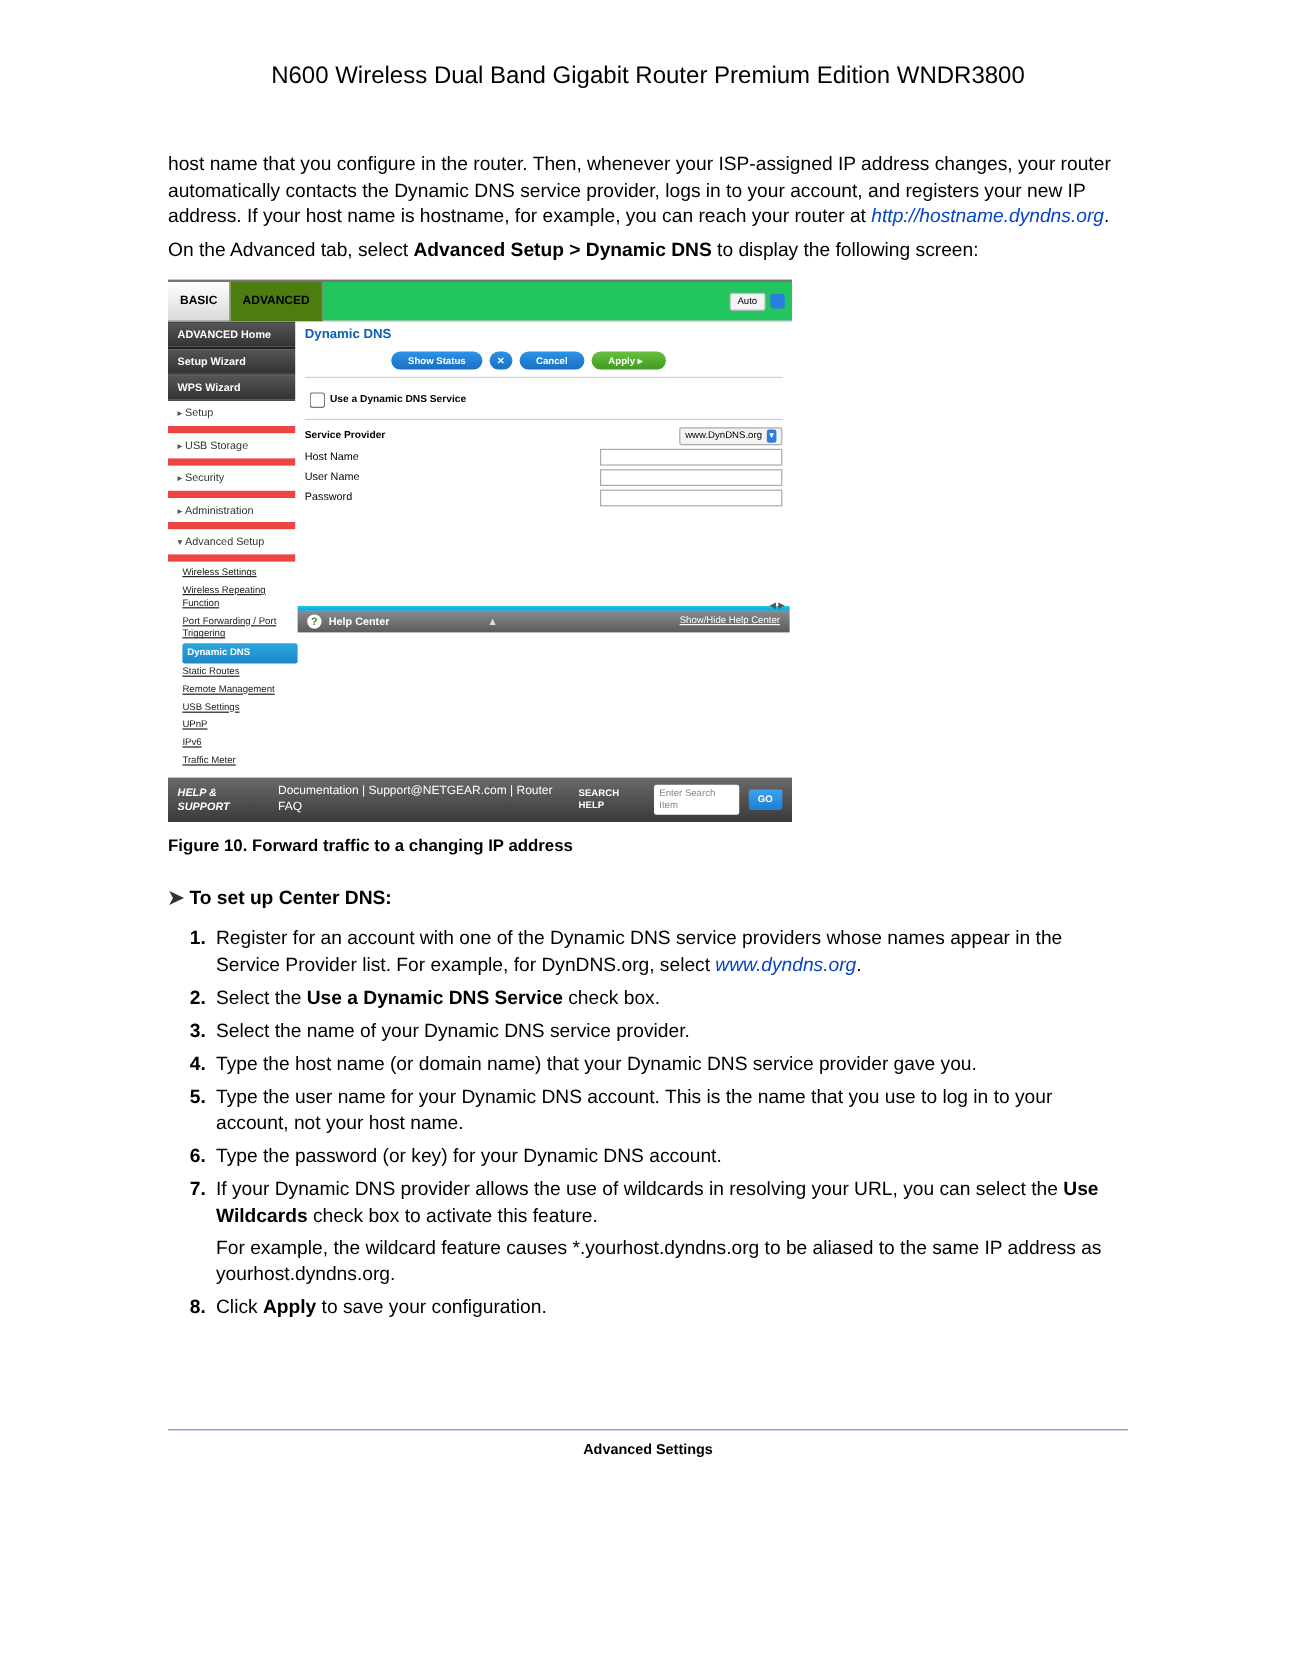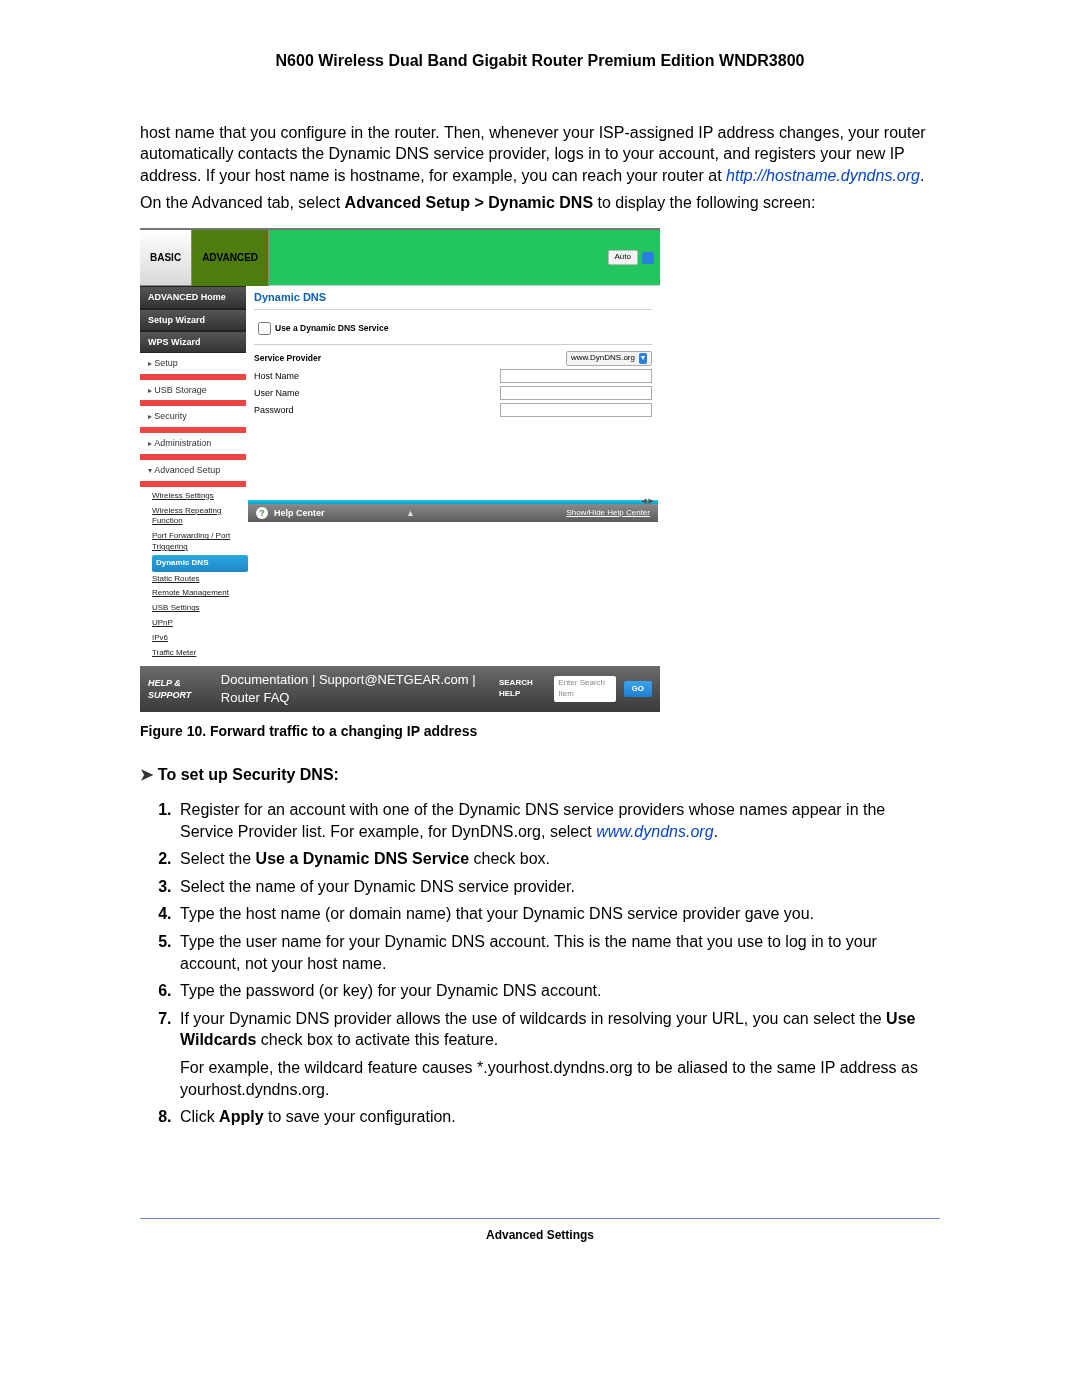--- a/index.html
+++ b/index.html
@@ -6,42 +6,42 @@
     font-family: Arial, Helvetica, sans-serif;
     background: #fff;
     margin: 0;
     padding: 50px 140px 60px 140px;
     font-size: 16px;
     color: #000;
     line-height: 1.35;
   }
   .doc-header {
     text-align: center;
-    font-weight: bold;
-    font-size: 16px;
+    font-weight: normal;
+    font-size: 20px;
     margin-bottom: 50px;
   }
   p { margin: 6px 0; }
   .body-p { margin-bottom: 4px; }
   a.doc-link, .doc-link { color: #0645c8; font-style: italic; text-decoration: none; }
   .bold { font-weight: bold; }
 
   
   .shot {
     width: 520px;
     margin: 14px 0 10px 0;
     font-family: Arial, Helvetica, sans-serif;
     border-top: 2px solid #777;
     font-size: 9px;
     color: #000;
   }
   .shot-inner { display: flex; flex-direction: column; }
   .tabs-row { display: flex; }
   .tab {
-    padding: 21px 10px;
+    padding: 9px 10px;
     font-size: 10px;
     font-weight: bold;
     border-right: 1px solid #888;
     border-bottom: 1px solid #888;
   }
   .tab.basic { background: linear-gradient(#fff,#d9d9d9); color:#000; }
   .tab.adv   { background: #4d7c0f; color:#000; border-bottom: none; }
   .tabs-row .filler { flex:1; background:#22c55e; border-bottom:1px solid #ccc; display:flex; justify-content:flex-end; align-items:center; padding-right:6px; gap:4px; }
   .auto-box { background:#f4f4f4; border:1px solid #bbb; font-size:8px; padding:1px 6px; border-radius:2px; }
   .blue-sel { background:#2a7de1; width:12px; height:12px; border-radius:2px; }
@@ -102,21 +102,21 @@
   }
   .help-center .q { background:#fff; color:#3a8f2a; width:12px; height:12px; border-radius:50%; display:flex; align-items:center; justify-content:center; font-size:9px;}
   .help-center .toggle { margin-left:auto; font-size:8px; text-decoration:underline; font-weight:normal;}
   .show-hide-up { margin-left:auto; margin-right:70px; color:#ddd; font-size:9px;}
 
   .footer-bar {
     background: linear-gradient(#6a6a6a,#3a3a3a); color:#fff; font-size:8px;
     padding:5px 8px; display:flex; align-items:center; gap:8px;
   }
   .footer-bar .hs { font-weight:bold; font-style:italic; font-size:9px;}
-  .footer-bar .links { font-size:13px; }
+  .footer-bar .links { font-size:10px; }
   .footer-bar .search-lbl { margin-left:auto; font-weight:bold; }
   .footer-bar .search-inp { background:#fff; color:#888; font-size:8px; padding:2px 4px; border-radius:2px; }
   .footer-bar .go { background:linear-gradient(#3aa4ef,#1d7ed2); color:#fff; font-weight:bold; font-size:8px; padding:3px 8px; border-radius:2px;}
 
   
 
   .caption { text-align:left; font-weight:bold; font-size:14px; margin:10px 0 24px 0;}
   .proc-head::before { content:"➤  "; color:#333; }
   .proc-head { font-weight:bold; font-size:16px; margin:4px 0 8px 0; }
   ol.steps { margin:13px 0 0 36px; padding:0; }
@@ -173,20 +173,26 @@
           <a>Remote Management</a>
           <a>USB Settings</a>
           <a>UPnP</a>
           <a>IPv6</a>
           <a>Traffic Meter</a>
         </div>
       </div>
 
       <div class="main-pane">
         <div class="pane-title">Dynamic DNS</div>
+        <div class="btn-row">
+          <button class="rbtn blue">Show Status</button>
+          <button class="rbtn blue x">✕</button>
+          <button class="rbtn blue">Cancel</button>
+          <button class="rbtn green">Apply</button>
+        </div>
         <div class="hr-thin"></div>
 
         <div class="form-area">
           <div class="form-row">
             <input type="checkbox" style="margin-right: 4px;">
             <span class="bold" style="font-size:8.5px;">Use a Dynamic DNS Service</span>
           </div>
           <div class="hr-thin" style="margin:6px 0;"></div>
 
           <div class="form-row">
@@ -225,21 +231,21 @@
       <span class="links">Documentation | Support@NETGEAR.com | Router FAQ</span>
       <span class="search-lbl">SEARCH HELP</span>
       <span class="search-inp">Enter Search Item</span>
       <span class="go">GO</span>
     </div>
   </div>
 </div>
 
 <div class="caption">Figure 10. Forward traffic to a changing IP address</div>
 
-<div class="proc-head">To set up Security DNS:</div>
+<div class="proc-head">To set up Center DNS:</div>
 
 <ol class="steps">
   <li>
     <span>Register for an account with one of the Dynamic DNS service providers whose names appear in the Service Provider list. For example, for DynDNS.org, select </span><a class="doc-link">www.dyndns.org</a><span>.</span>
   </li>
   <li>
     <span>Select the </span><span class="bold">Use a Dynamic DNS Service</span><span> check box.</span>
   </li>
   <li>Select the name of your Dynamic DNS service provider.</li>
   <li>Type the host name (or domain name) that your Dynamic DNS service provider gave you.</li>

